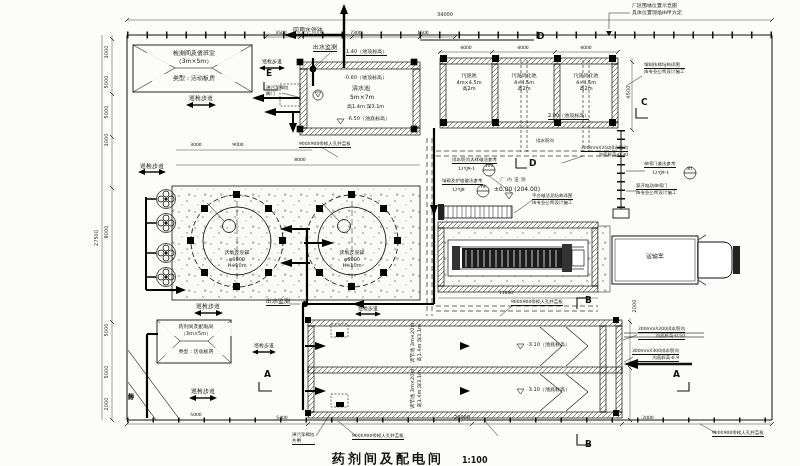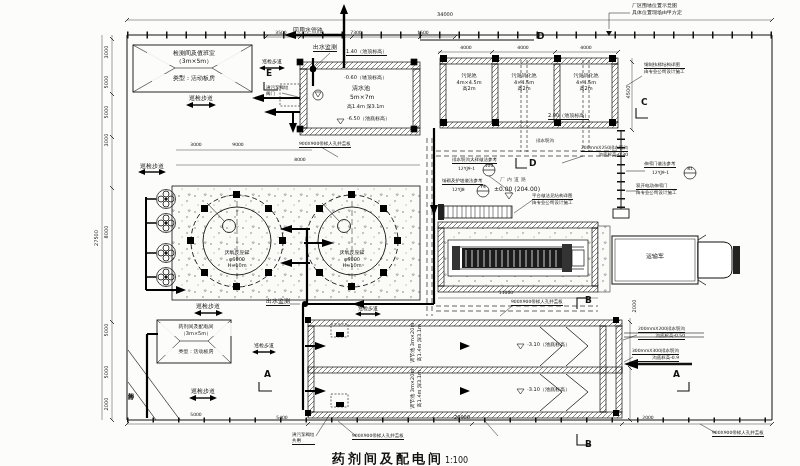--- a/index.html
+++ b/index.html
@@ -12,21 +12,21 @@
   .s5{font-size:5px}
   .s45{font-size:4.5px}
   .u{border-bottom:.5px solid #111;padding-bottom:0}
   .bg{background:rgba(252,252,250,.9);padding:0 1px}
   .sec{font-size:9px;font-weight:bold}
   .vd{position:absolute;font-size:5px;width:26px;text-align:center;transform:rotate(-90deg);white-space:nowrap}
   .vt{position:absolute;font-size:6px;writing-mode:vertical-rl;text-orientation:upright;letter-spacing:.5px}
   .rot{position:absolute;transform:rotate(-90deg);transform-origin:center;font-size:5px;text-align:center;line-height:1.35;white-space:nowrap}
   .title{position:absolute;left:330px;top:450px;font-size:13px;font-weight:bold;letter-spacing:3px;
          border-bottom:3px double #111;padding:0 6px 2px 2px}
-  .title .sc{font-size:8px;font-weight:normal;letter-spacing:0;margin-left:1px}
+  .title .sc{font-size:8px;font-weight:bold;letter-spacing:0;margin-left:18px}
 </style>
 </head>
 <body>
 
 <div id="wrap">
 
 <svg id="plan" width="800" height="466" viewBox="0 0 800 466">
   <defs>
     <pattern id="hat" width="5" height="5" patternUnits="userSpaceOnUse">
       <path d="M0 5 L5 0" stroke="#333" stroke-width="0.6"></path>

